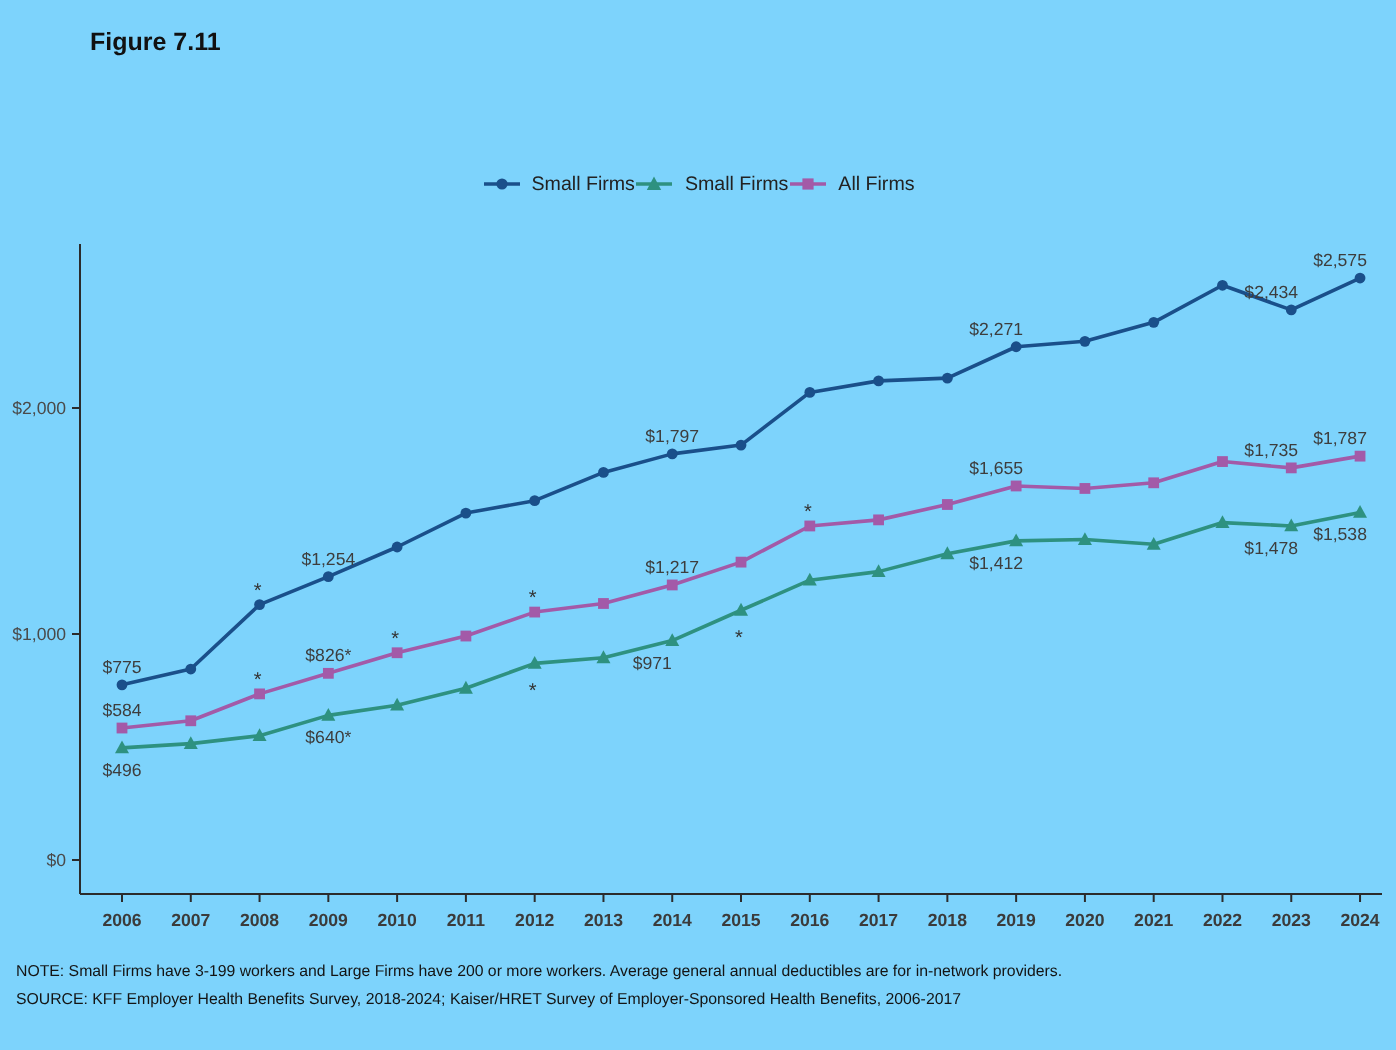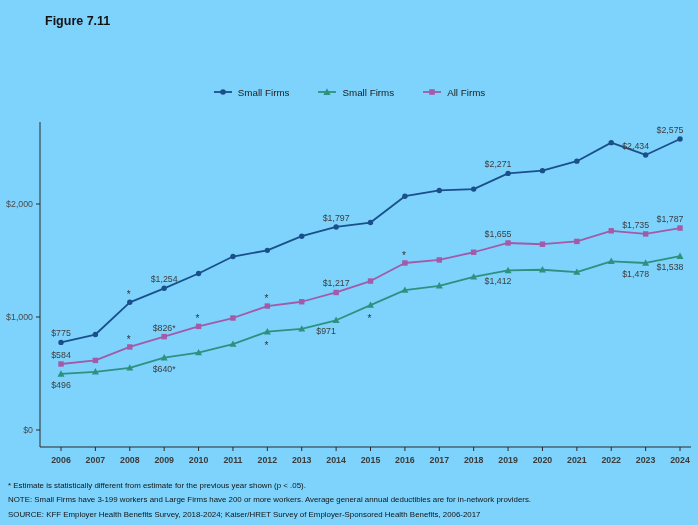--- a/index.html
+++ b/index.html
@@ -1,20 +1,20 @@
 <!DOCTYPE html>
 <html><head>
 <meta charset="utf-8">
 <style>
   html,body{margin:0;padding:0;background:#ffffff;}
   body{font-family:"Liberation Sans", sans-serif;}
   .page{position:relative;width:698px;height:525px;background:#7dd3fc;overflow:hidden;}
   .figure-label{position:absolute;left:45px;top:14px;font-size:12.5px;font-weight:bold;color:#111;}
   .figure-title{position:absolute;left:45px;top:36px;width:640px;font-size:12.6px;font-weight:bold;color:#111;line-height:21px;}
-  .legend{position:absolute;left:0;top:86px;width:698px;display:flex;justify-content:center;align-items:flex-end;gap:28px;}
+  .legend{position:absolute;left:0;top:86px;width:698px;display:flex;justify-content:center;align-items:flex-end;gap:0;}
   .legend-item{display:flex;align-items:center;gap:5px;}
   .legend-label{font-size:9.8px;color:#222;}
   .chart-svg{position:absolute;left:0;top:0;}
   .footnotes{position:absolute;left:8px;top:479px;width:686px;}
   .footnote{font-size:7.9px;color:#141414;line-height:14.3px;white-space:nowrap;}
   svg text{font-family:"Liberation Sans", sans-serif;}
 </style>
 </head>
 <body>
 
@@ -173,17 +173,16 @@
       <text x="128.78" y="298.31" text-anchor="middle" font-size="10" fill="#333">*</text>
       <text x="128.78" y="342.945" text-anchor="middle" font-size="10" fill="#333">*</text>
       <text x="197.56" y="322.379" text-anchor="middle" font-size="10" fill="#333">*</text>
       <text x="266.34000000000003" y="302.039" text-anchor="middle" font-size="10" fill="#333">*</text>
       <text x="403.9" y="258.986" text-anchor="middle" font-size="10" fill="#333">*</text>
       <text x="266.34000000000003" y="348.69" text-anchor="middle" font-size="10" fill="#333">*</text>
       <text x="369.51" y="322.135" text-anchor="middle" font-size="10" fill="#333">*</text>
     </svg>
 
   <div class="footnotes">
-    <div class="footnote">* Estimate is statistically different from estimate for the previous year shown (p &lt; .05).</div>
     <div class="footnote">NOTE: Small Firms have 3-199 workers and Large Firms have 200 or more workers. Average general annual deductibles are for in-network providers.</div>
     <div class="footnote">SOURCE: KFF Employer Health Benefits Survey, 2018-2024; Kaiser/HRET Survey of Employer-Sponsored Health Benefits, 2006-2017</div>
   </div>
 </div>
 
 </body></html>

